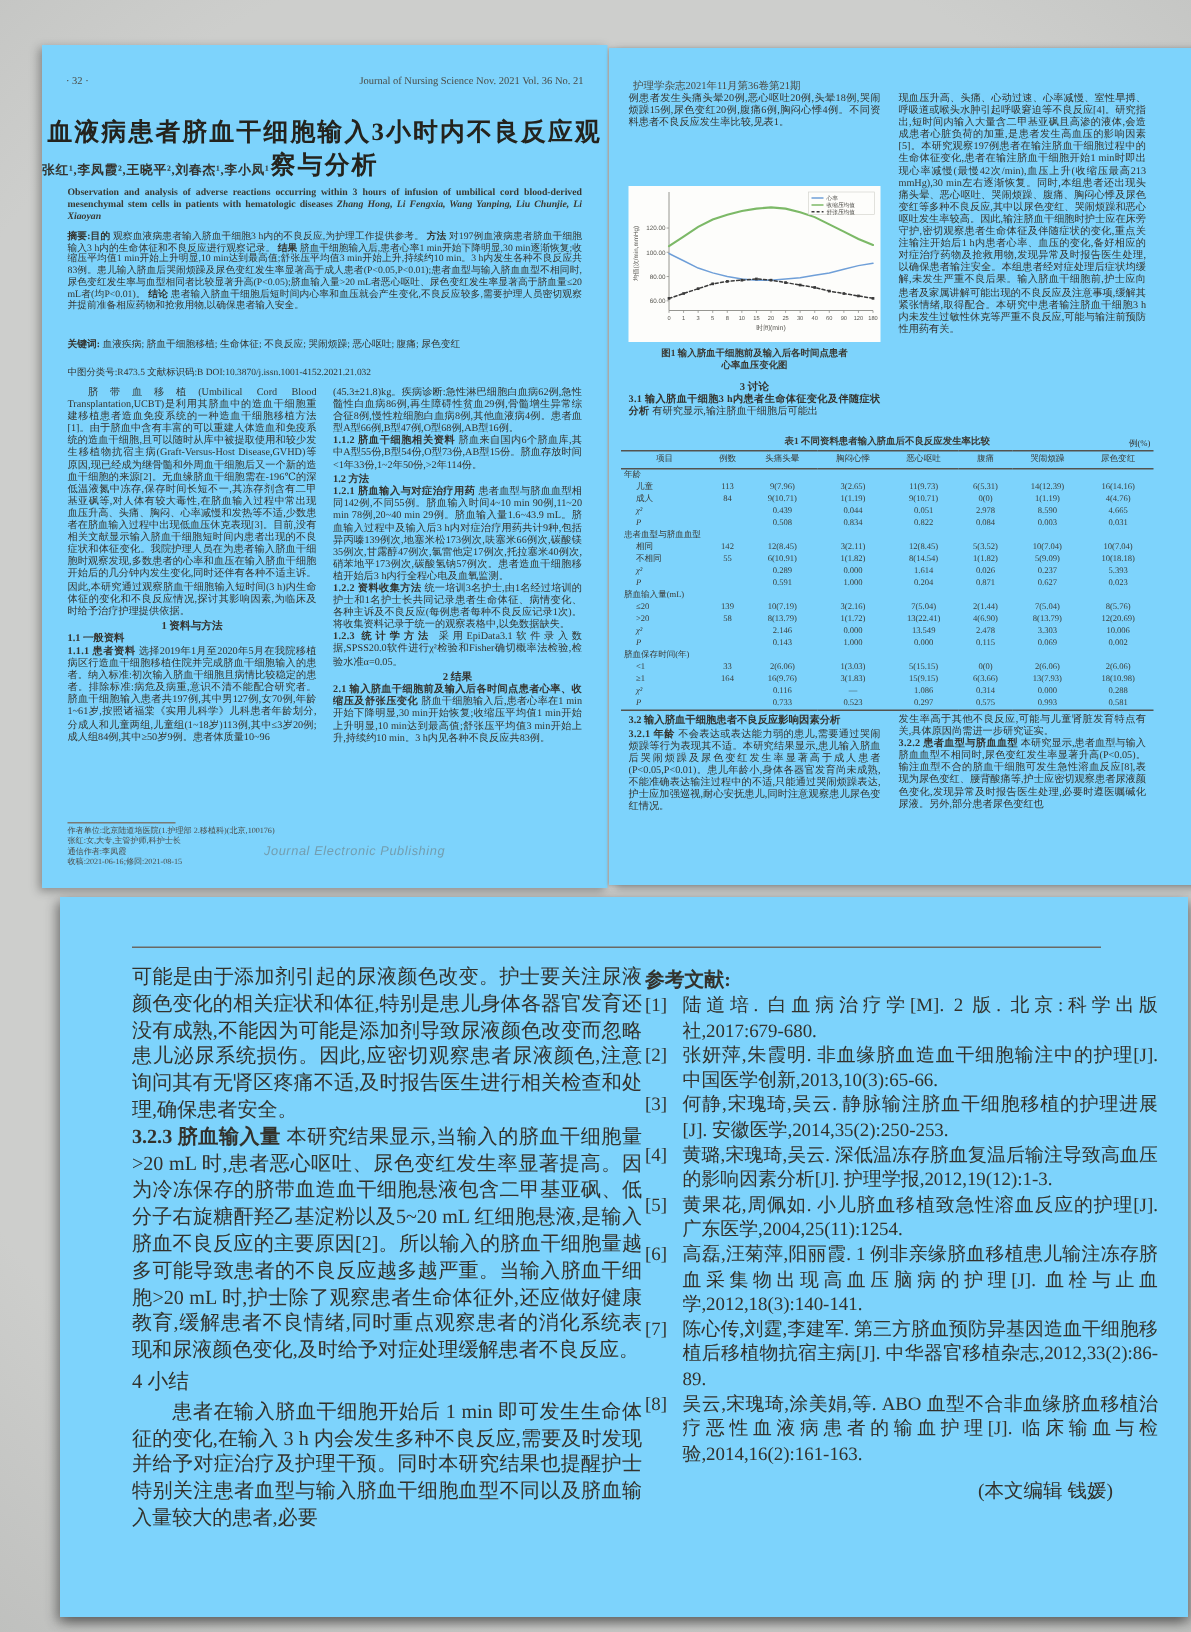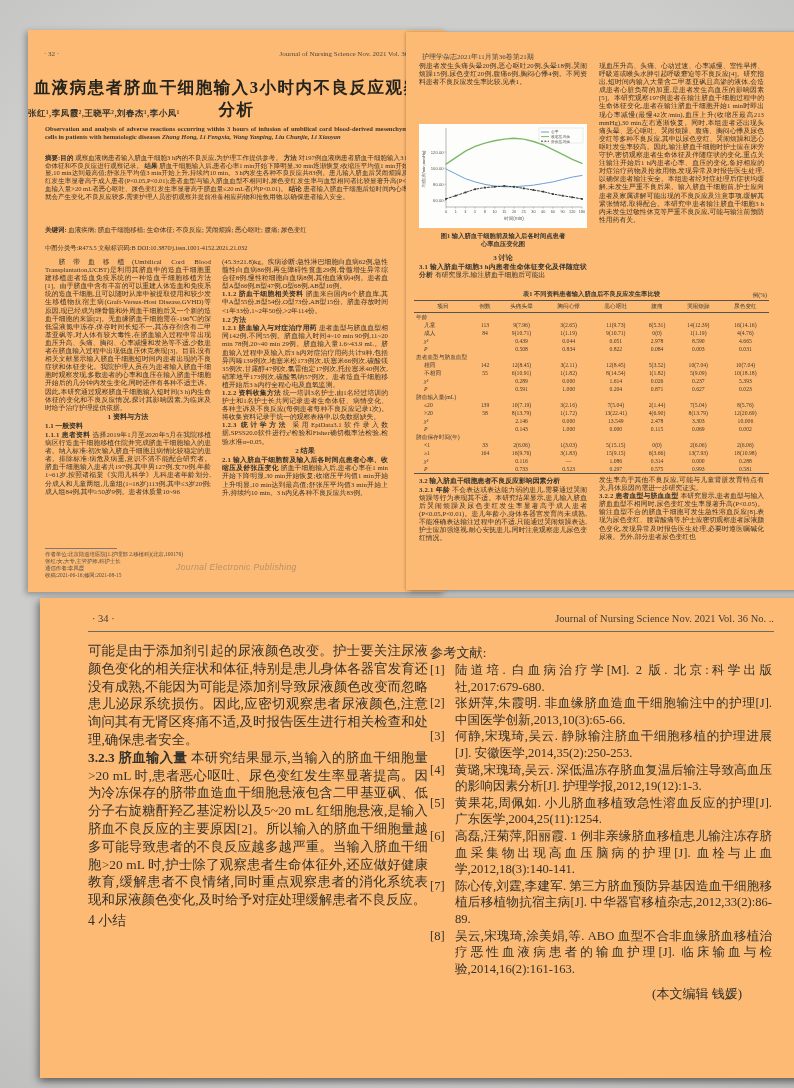--- a/index.html
+++ b/index.html
@@ -1,21 +1,21 @@
 <!DOCTYPE html>
 <html><head>
 <meta charset="utf-8">
 <style>
   html,body{margin:0;padding:0;}
   body{
     position:relative;width:794px;height:1088px;overflow:hidden;
     background:radial-gradient(115% 90% at 50% 45%, #cdcecc 55%, #aeafad 100%);
     font-family:"Liberation Serif","DejaVu Serif",serif;color:#35342f;
   }
-  .page{position:absolute;background:#fdba74;padding-left:40px;}
+  .page{position:absolute;background:#7dd3fc;}
   #p32{left:28px;top:30px;width:377px;height:562px;box-shadow:-2px 2px 6px rgba(40,40,40,.4);}
   #p33{left:406px;top:32px;width:439px;height:558px;box-shadow:3px 2px 6px rgba(40,40,40,.4),-1px 0 2px rgba(0,0,0,.15);}
   #p34{left:40px;top:598px;width:752px;height:480px;box-shadow:-3px 3px 7px rgba(40,40,40,.45),3px 3px 7px rgba(40,40,40,.35);}
 
   .phead{position:absolute;display:flex;justify-content:space-between;color:#4a4a44;}
   #p32 .phead,#p33 .phead{top:20px;left:16px;right:16px;font-size:7px;}
   #p34 .phead{top:15px;left:52px;right:58px;font-size:10.5px;color:#3d3c37;}
   #rule34{position:absolute;top:33px;left:48px;right:58px;border-top:1px solid #6a6964;}
 
   #title32{position:absolute;top:47px;left:0;right:0;text-align:center;font-size:16.5px;font-weight:bold;letter-spacing:1.5px;color:#24231d;}
@@ -61,21 +61,21 @@
 
   .inkmark{position:absolute;width:3px;background:#b5432c;right:-1px;}
   #ink1{top:24px;height:9px;}
   #ink2{top:44px;height:7px;opacity:.8;}
 
   #c34L{position:absolute;left:48px;top:44px;width:340px;height:424px;overflow:hidden;}
   #c34R{position:absolute;left:390px;top:44px;width:342px;height:424px;overflow:hidden;}
   .col34 .para{font-size:13.4px;line-height:17.8px;text-align:justify;color:#33322c;}
   .col34 .para.body{text-indent:2em;}
   .col34 .para.h{font-weight:normal;font-size:13.8px;margin:3px 0 2px;text-align:left;}
-  #refhead{font-weight:normal;font-size:13.2px;line-height:18px;margin-top:2px;color:#33322c;}
+  #refhead{font-weight:bold;font-size:13.2px;line-height:18px;margin-top:2px;color:#33322c;}
   .ref{display:flex;font-size:12.6px;line-height:16.6px;text-align:justify;color:#33322c;}
   .ref .no{flex:0 0 25px;}
   .ref .tx{flex:1;}
   #editor34{text-align:right;padding-right:30px;font-size:13px;margin-top:8px;color:#33322c;}
 
   svg text{font-family:"Liberation Sans","DejaVu Sans",sans-serif;}
 </style>
 </head>
 <body>
 
@@ -418,29 +418,26 @@
     </div>
   <div class="col" id="c33e">
       <div class="para cont">发生率高于其他不良反应,可能与儿童肾脏发育特点有关,具体原因尚需进一步研究证实。</div>
       <div class="para cont"><b>3.2.2 患者血型与脐血血型  </b>本研究显示,患者血型与输入脐血血型不相同时,尿色变红发生率显著升高(P&lt;0.05)。输注血型不合的脐血干细胞可发生急性溶血反应[8],表现为尿色变红、腰背酸痛等,护士应密切观察患者尿液颜色变化,发现异常及时报告医生处理,必要时遵医嘱碱化尿液。另外,部分患者尿色变红也</div>
     </div>
   <div class="inkmark" id="ink1"></div>
   <div class="inkmark" id="ink2"></div>
 </div>
 
 <div class="page" id="p34">
-  <div class="phead">
-    <span>· 34 ·</span>
-    <span>Journal of Nursing Science   Nov. 2021   Vol. 36   No. ..</span>
-  </div>
   <div id="rule34"></div>
   <div class="col34" id="c34L">
       <div class="para cont">可能是由于添加剂引起的尿液颜色改变。护士要关注尿液颜色变化的相关症状和体征,特别是患儿身体各器官发育还没有成熟,不能因为可能是添加剂导致尿液颜色改变而忽略患儿泌尿系统损伤。因此,应密切观察患者尿液颜色,注意询问其有无肾区疼痛不适,及时报告医生进行相关检查和处理,确保患者安全。</div>
       <div class="para cont"><b>3.2.3 脐血输入量  </b>本研究结果显示,当输入的脐血干细胞量&gt;20 mL 时,患者恶心呕吐、尿色变红发生率显著提高。因为冷冻保存的脐带血造血干细胞悬液包含二甲基亚砜、低分子右旋糖酐羟乙基淀粉以及5~20 mL 红细胞悬液,是输入脐血不良反应的主要原因[2]。所以输入的脐血干细胞量越多可能导致患者的不良反应越多越严重。当输入脐血干细胞&gt;20 mL 时,护士除了观察患者生命体征外,还应做好健康教育,缓解患者不良情绪,同时重点观察患者的消化系统表现和尿液颜色变化,及时给予对症处理缓解患者不良反应。</div>
       <div class="para h">4 小结</div>
+      <div class="para body">患者在输入脐血干细胞开始后 1 min 即可发生生命体征的变化,在输入 3 h 内会发生多种不良反应,需要及时发现并给予对症治疗及护理干预。同时本研究结果也提醒护士特别关注患者血型与输入脐血干细胞血型不同以及脐血输入量较大的患者,必要</div>
     </div>
   <div class="col34" id="c34R">
     <div id="refhead">参考文献:</div>
     <div id="reflist">
         <div class="ref">
           <span class="no">[1]</span>
           <span class="tx">陆道培. 白血病治疗学[M]. 2 版. 北京:科学出版社,2017:679-680.</span>
         </div>
         <div class="ref">
           <span class="no">[2]</span>

